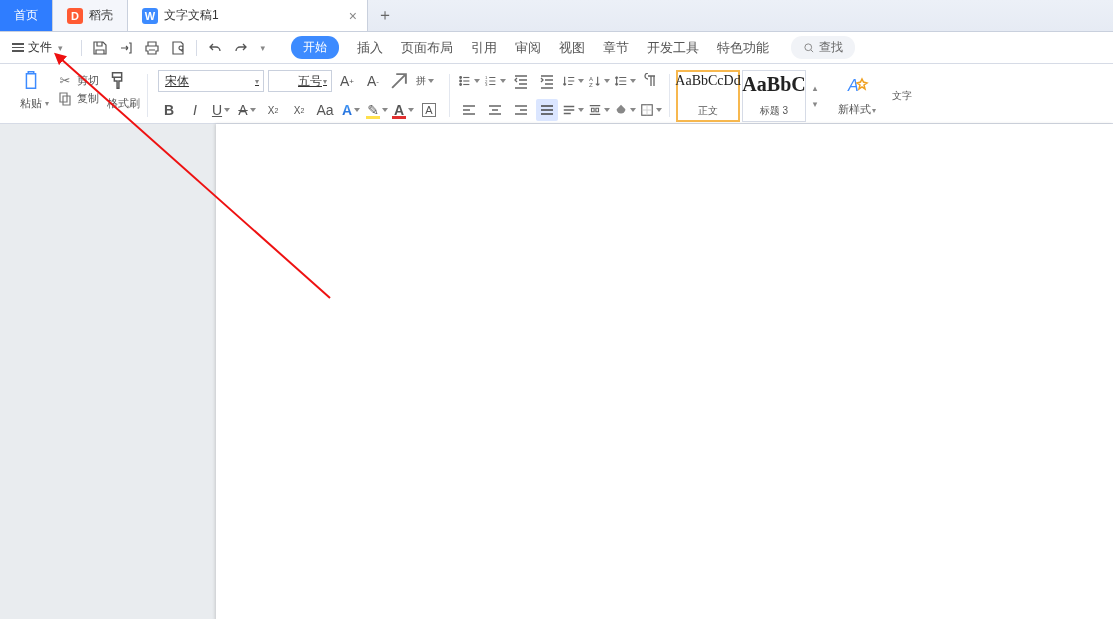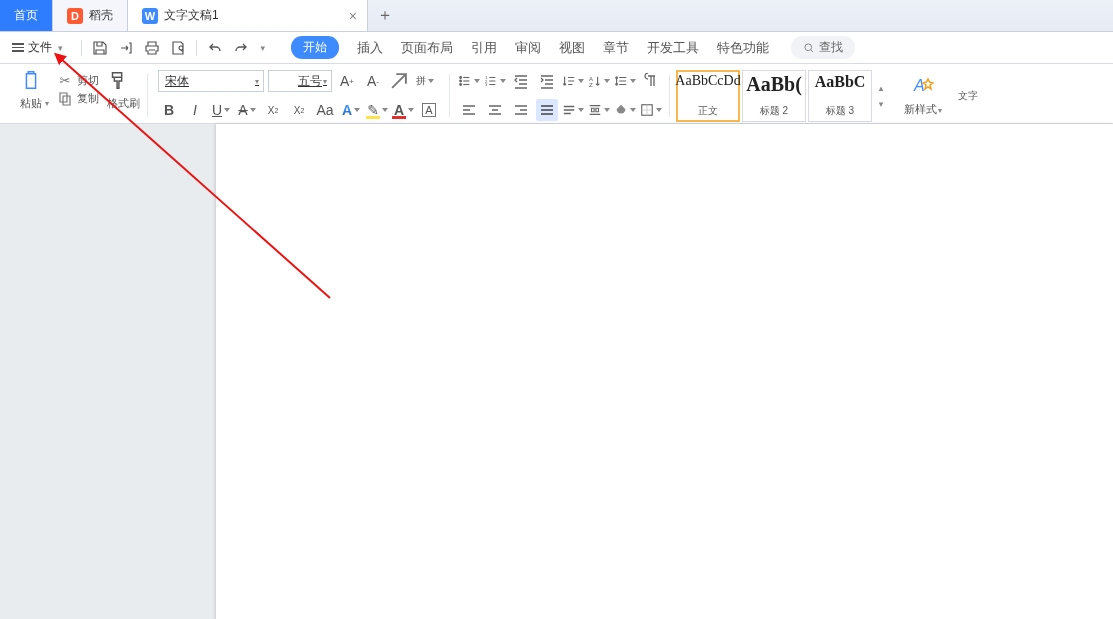--- a/index.html
+++ b/index.html
@@ -382,24 +382,20 @@
     </div>
   </div>
 
   <div class="grp stylegrp nosep" style="flex-direction:row;align-items:center">
     <div class="styles">
       <div class="swatch sel">
           <span class="prev">AaBbCcDd</span>
           <span>正文</span>
         </div>
       <div class="swatch">
-          <span class="prev">AaBb(</span>
-          <span>标题 2</span>
-        </div>
-      <div class="swatch">
           <span class="prev">AaBbC</span>
           <span>标题 3</span>
         </div>
     </div>
     <div class="stylesmore">
         <span>▴</span>
         <span>▾</span>
       </div>
   </div>
 

